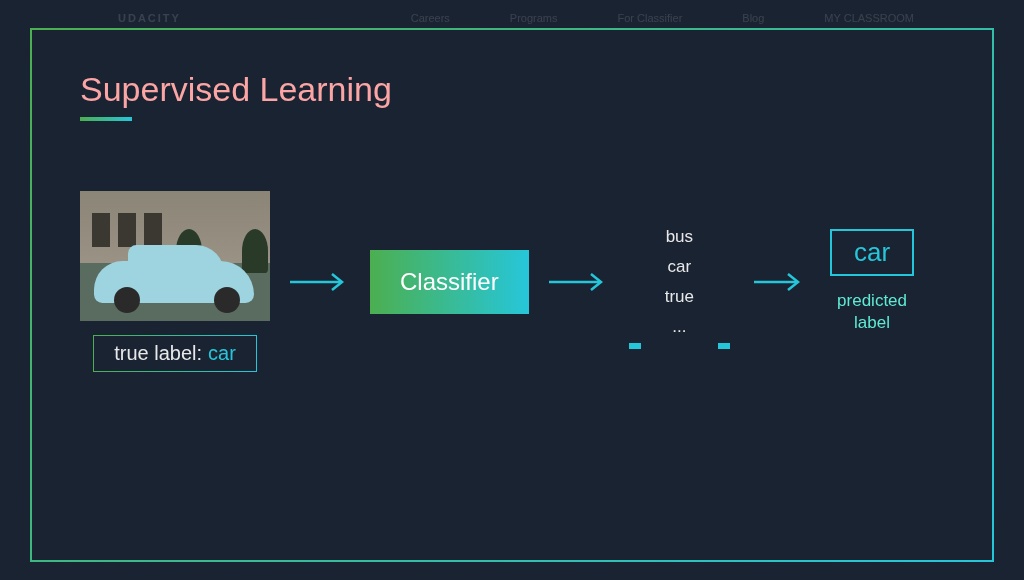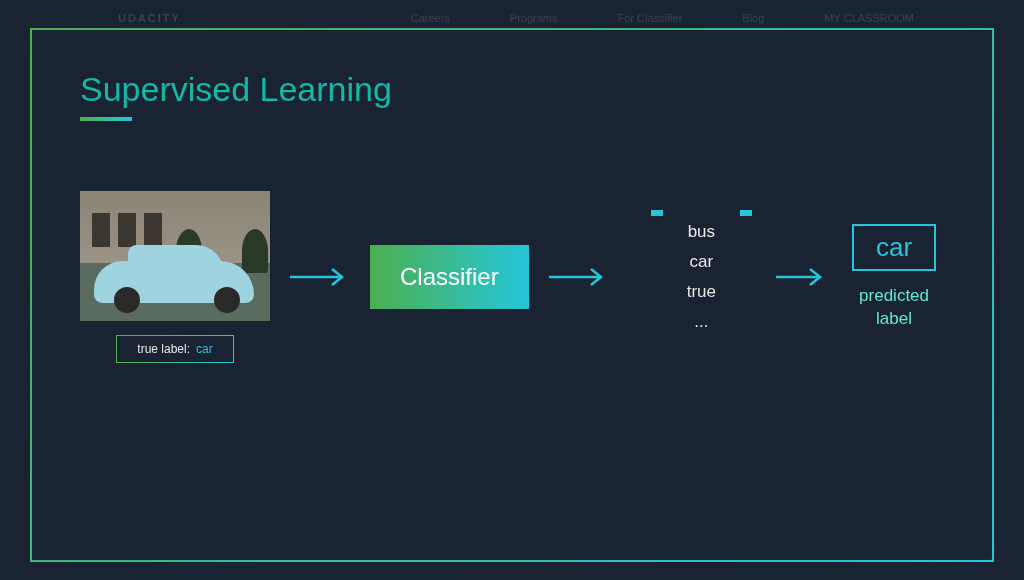--- a/index.html
+++ b/index.html
@@ -33,21 +33,21 @@
       left: 30px;
       right: 30px;
       bottom: 18px;
       border: 2px solid;
       border-image: linear-gradient(135deg, #4caf50 0%, #26c6da 100%) 1;
       padding: 40px 48px;
     }
     .title {
       font-size: 34px;
       font-weight: 300;
-      color: #14b8a6;
+      color: #fca5a5;
       margin-bottom: 8px;
     }
     .underline {
       width: 52px;
       height: 4px;
       background: linear-gradient(90deg, #4caf50, #26c6da);
     }
     .flow {
       display: flex;
       align-items: center;
@@ -110,21 +110,21 @@
       border-radius: 50% 50% 10% 10%;
       top: 38px;
     }
     .image-box .b1 { left: 96px; }
     .image-box .b2 { left: 162px; }
     .true-label-box {
       margin-top: 14px;
       padding: 6px 20px;
       border: 1px solid;
       border-image: linear-gradient(90deg, #4caf50, #26c6da) 1;
-      font-size: 12px;
+      font-size: 20px;
       color: #e8e8e8;
       display: flex;
       gap: 6px;
     }
     .true-label-box .val { color: #26c6da; }
     .arrow {
       width: 64px;
       display: flex;
       align-items: center;
       justify-content: center;
@@ -132,23 +132,22 @@
     .arrow svg { display: block; }
     .classifier {
       padding: 18px 30px;
       background: linear-gradient(90deg, #4caf50, #26c6da);
       color: #ffffff;
       font-size: 24px;
       font-weight: 300;
     }
     .brackets {
       display: flex;
-      align-items: flex-start;
+      align-items: flex-end;
       gap: 10px;
-      margin-left: 22px;
     }
     .bracket {
       width: 12px;
       border-top: 3px solid #26c6da;
       border-bottom: 3px solid #26c6da;
     }
     .bracket.left { border-left: 3px solid #26c6da; }
     .bracket.right { border-right: 3px solid #26c6da; }
     .labels-list {
       display: flex;

